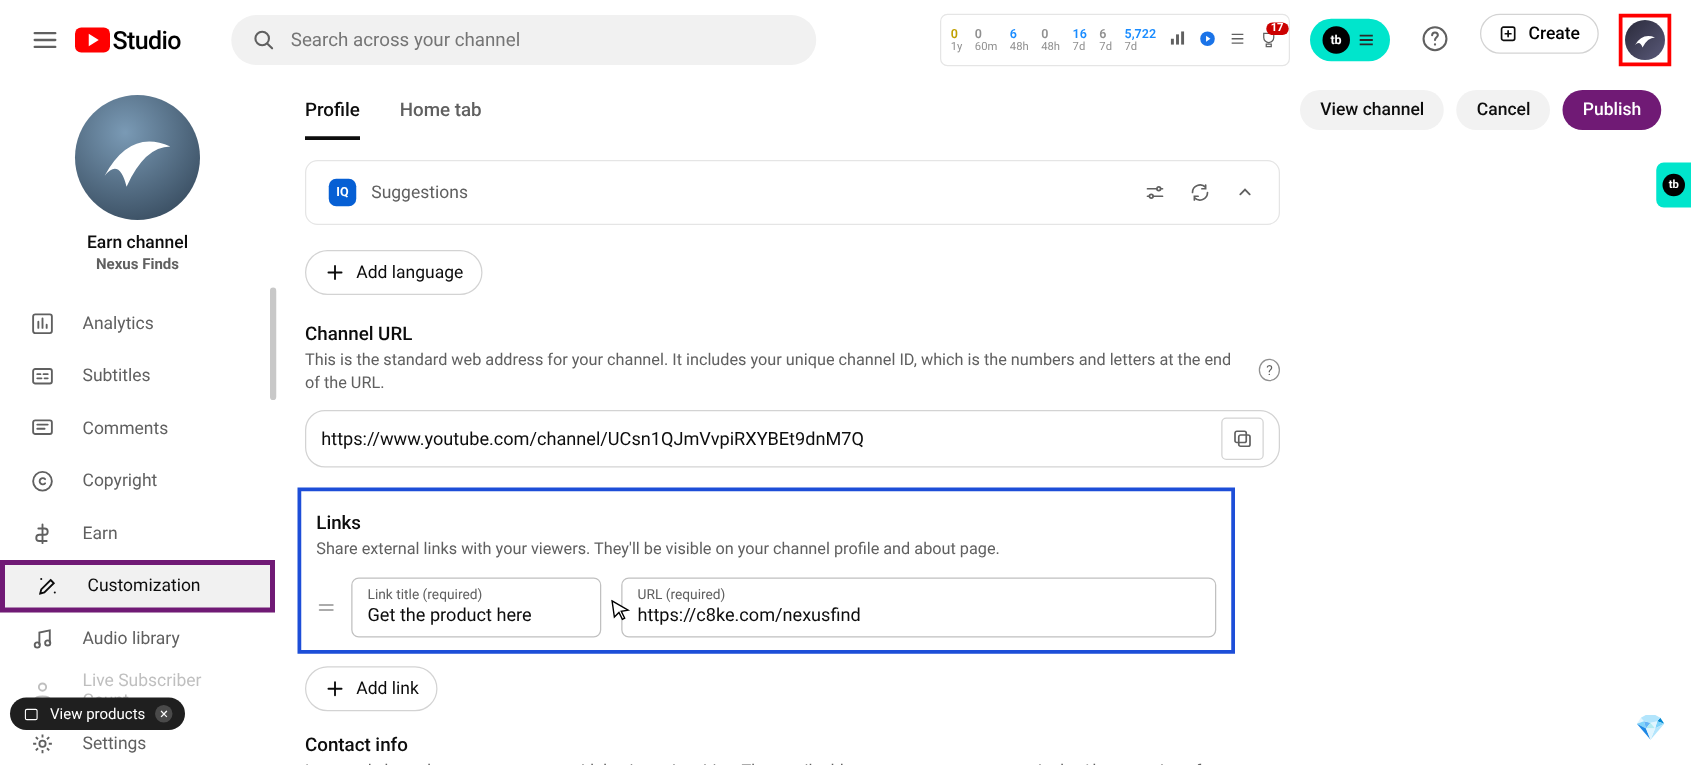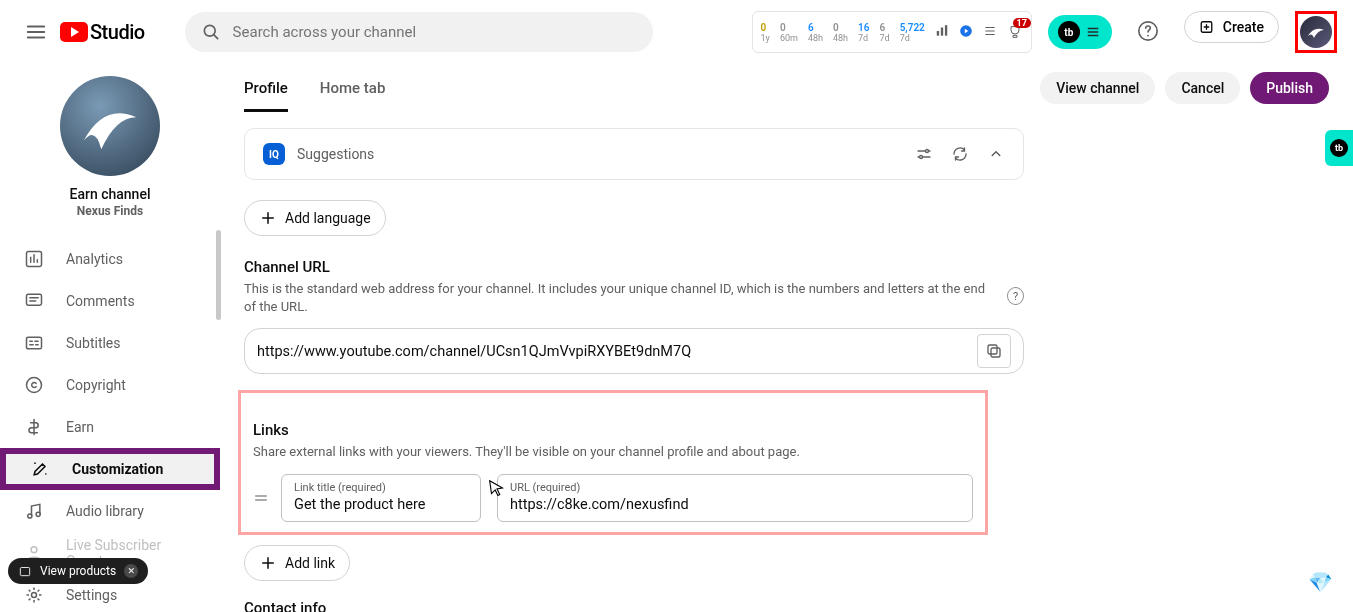--- a/index.html
+++ b/index.html
@@ -31,21 +31,21 @@
 
 
 .sidebar { position: absolute; left: 0; top: 64px; width: 220px; bottom: 0; background: #fff; }
 .channel-info { text-align: center; padding: 12px 0 20px; }
 .channel-avatar { width: 100px; height: 100px; border-radius: 50%; margin: 0 auto 10px; background: radial-gradient(circle at 40% 30%, #7a9ab5, #2c3e50); display:flex; align-items:center; justify-content:center; overflow:hidden; }
 .channel-title { font-size: 14px; font-weight: 500; color: #0d0d0d; }
 .channel-name { font-size: 12px; color: #606060; margin-top: 2px; font-weight: bold; }
 .nav-list { }
 .nav-item { display: flex; align-items: center; height: 42px; padding: 0 24px; color: #606060; font-size: 14px; cursor: pointer; gap: 22px; }
 .nav-item.active { color: #0d0d0d; background: #f1f1f1; }
-.nav-item.highlight { border: 6px solid #701a75; font-weight: bold; }
+.nav-item.highlight { border: 4px solid #701a75; }
 .nav-icon { width: 20px; height: 20px; display:flex; align-items:center; justify-content:center; }
 
 
 .main { position: absolute; left: 220px; right: 0; top: 64px; bottom: 0; overflow: hidden; }
 
 
 .top-row { display: flex; align-items: center; padding: 0 24px; border-bottom: 0; }
 .tabs { display: flex; gap: 32px; height: 48px; align-items: flex-end; }
 .tab { padding-bottom: 12px; font-size: 15px; color: #606060; cursor: pointer; border-bottom: 3px solid transparent; font-weight: 500;}
 .tab.active { color: #0d0d0d; border-bottom-color: #0d0d0d; }
@@ -66,21 +66,21 @@
 .section { margin-top: 22px; max-width: 780px; }
 .sec-title { font-size: 15px; font-weight: 500; color: #0d0d0d; }
 .sec-desc { font-size: 13px; color: #606060; margin-top: 4px; line-height: 1.4;}
 .sec-row-help { display:flex; align-items:center; gap:8px;}
 .help-circle { width:18px; height:18px; border:1.5px solid #909090; border-radius:50%; display:flex;align-items:center;justify-content:center; font-size:11px; color:#606060; margin-left:6px;}
 
 .url-field { display:flex; align-items:center; border:1px solid #d3d3d3; border-radius:16px; height:46px; padding: 0 12px; margin-top:12px; }
 .url-text { flex:1; font-size:14.5px; color:#0d0d0d; }
 .copy-btn { width:34px; height:34px; border:1px solid #d3d3d3; border-radius:4px; display:flex; align-items:center; justify-content:center; cursor:pointer; color:#606060;}
 
-.links-box { border: 3px solid #fca5a5; padding: 24px 12px 10px; margin-top: 16px; max-width: 750px; position:relative; left:-6px;}
+.links-box { border: 3px solid #1d4ed8; padding: 12px 12px 10px; margin-top: 16px; max-width: 750px; position:relative; left:-6px;}
 .links-box .sec-title { margin-top: 4px; }
 .link-row { display:flex; gap:16px; margin-top:12px; align-items:center; }
 .drag-handle { color:#909090; margin-right:-4px; }
 .floating-input { position:relative; border:1px solid #c0c0c0; border-radius:6px; padding: 6px 12px 8px; background:#fff; }
 .floating-input .flabel { font-size: 11px; color:#606060; }
 .floating-input .fvalue { font-size: 14.5px; color:#0d0d0d; margin-top:2px; border:none; outline:none; width:100%; background:transparent;}
 .fi-title { flex: 0 0 200px; }
 .fi-url { flex: 1; }
 
 .add-link-btn { margin-top: 10px; }
@@ -228,34 +228,34 @@
           <svg width="20" height="20" viewBox="0 0 24 24">
             <rect x="3" y="3" width="18" height="18" rx="2" stroke="#606060" stroke-width="1.8" fill="none"></rect>
             <path d="M8 16V10M12 16V7M16 16v-3" stroke="#606060" stroke-width="1.8" stroke-linecap="round"></path>
           </svg>
         </span>
       <span>Analytics</span>
     </div>
     <div class="nav-item">
       <span class="nav-icon">
           <svg width="20" height="20" viewBox="0 0 24 24">
+            <rect x="3" y="5" width="18" height="14" rx="2" stroke="#606060" stroke-width="1.8" fill="none"></rect>
+            <path d="M7 14h4M14 14h3M7 10h3M13 10h4" stroke="#606060" stroke-width="1.8" stroke-linecap="round"></path>
+          </svg>
+        </span>
+      <span>Subtitles</span>
+    </div>
+    <div class="nav-item">
+      <span class="nav-icon">
+          <svg width="20" height="20" viewBox="0 0 24 24">
             <rect x="3" y="4" width="18" height="13" rx="2" stroke="#606060" stroke-width="1.8" fill="none"></rect>
             <path d="M7 8h10M7 12h7" stroke="#606060" stroke-width="1.8" stroke-linecap="round"></path>
           </svg>
         </span>
       <span>Comments</span>
-    </div>
-    <div class="nav-item">
-      <span class="nav-icon">
-          <svg width="20" height="20" viewBox="0 0 24 24">
-            <rect x="3" y="5" width="18" height="14" rx="2" stroke="#606060" stroke-width="1.8" fill="none"></rect>
-            <path d="M7 14h4M14 14h3M7 10h3M13 10h4" stroke="#606060" stroke-width="1.8" stroke-linecap="round"></path>
-          </svg>
-        </span>
-      <span>Subtitles</span>
     </div>
     <div class="nav-item">
       <span class="nav-icon">
           <svg width="20" height="20" viewBox="0 0 24 24">
             <circle cx="12" cy="12" r="9" stroke="#606060" stroke-width="1.8" fill="none"></circle>
             <path d="M14.5 10a3 3 0 100 4" stroke="#606060" stroke-width="1.8" fill="none" stroke-linecap="round"></path>
           </svg>
         </span>
       <span>Copyright</span>
     </div>

